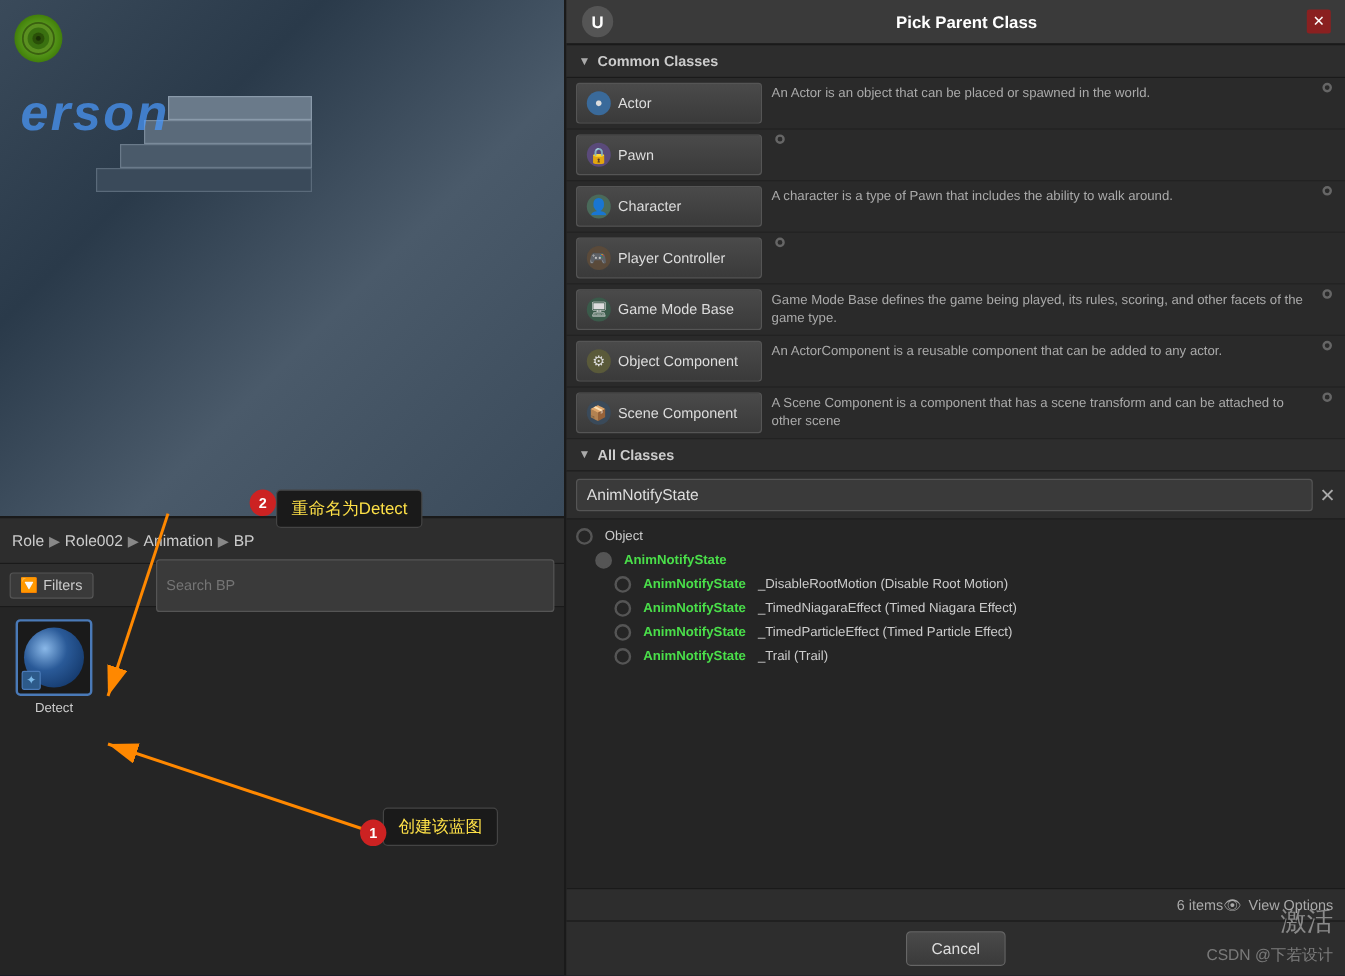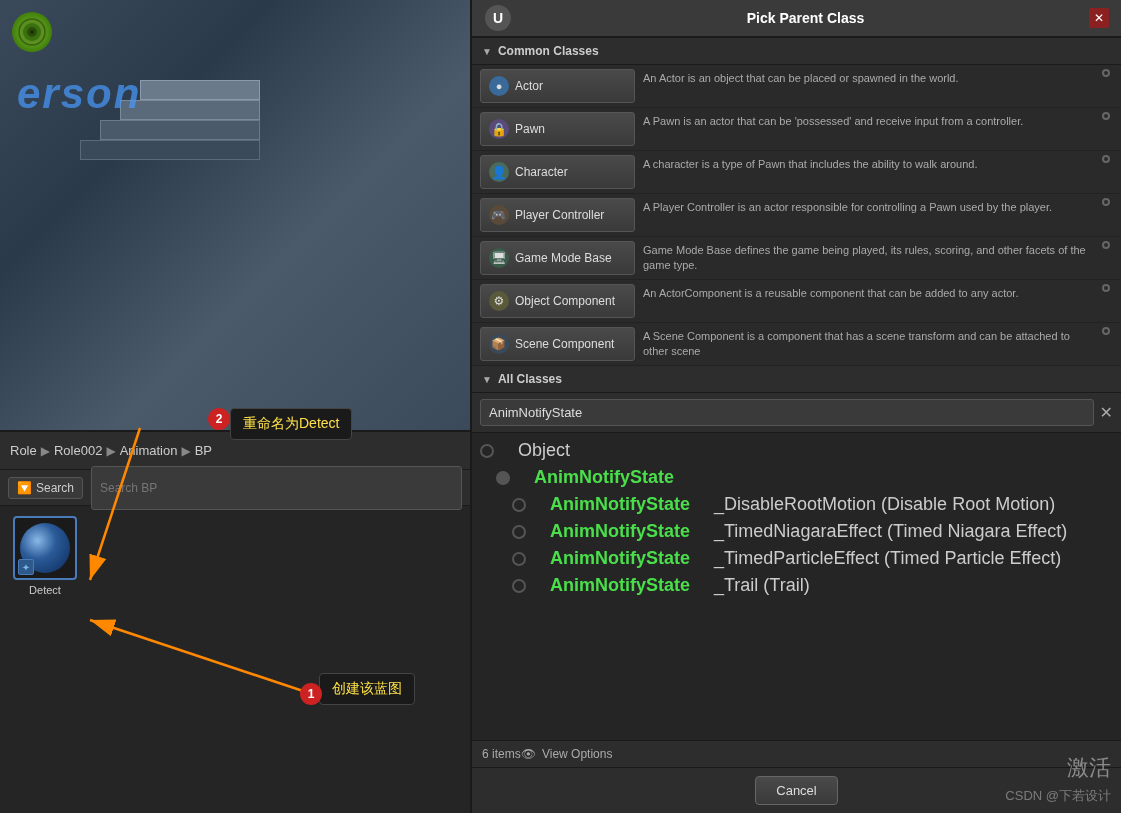--- a/index.html
+++ b/index.html
@@ -111,20 +111,21 @@
     }
 
     .search-input {
       flex: 1;
       background: #3a3a3a;
       border: 1px solid #555;
       border-radius: 3px;
       padding: 14px 8px;
       color: #ccc;
       font-size: 12px;
+      margin-left: 44px;
     }
 
     .content-area {
       position: absolute;
       top: 74px; left: 0;
       width: 470px;
       height: 309px;
       display: flex;
       flex-wrap: wrap;
       align-content: flex-start;
@@ -377,23 +378,23 @@
       flex: 1;
       overflow-y: auto;
       background: #252525;
       padding: 4px 0;
     }
 
     .tree-item {
       display: flex;
       align-items: center;
       padding: 3px 8px;
-      gap: 24px;
+      gap: 10px;
       color: #cccccc;
-      font-size: 18px;
+      font-size: 11px;
       cursor: pointer;
     }
 
     .tree-circle {
       width: 14px; height: 14px;
       border-radius: 50%;
       border: 2px solid #555;
       background: transparent;
       flex-shrink: 0;
     }
@@ -414,21 +415,21 @@
       color: #cccccc;
       text-align: center;
     }
 
     
     .dialog-bottom {
       border-top: 1px solid #1a1a1a;
       padding: 6px 10px;
       display: flex;
       align-items: center;
-      justify-content: flex-start;
+      justify-content: flex-end;
       background: #2d2d2d;
       flex-shrink: 0;
     }
 
     .item-count {
       color: #aaaaaa;
       font-size: 12px;
     }
 
     .view-options {
@@ -516,21 +517,21 @@
       <span class="breadcrumb-item">Role002</span>
       <span class="breadcrumb-sep">▶</span>
       <span class="breadcrumb-item">Animation</span>
       <span class="breadcrumb-sep">▶</span>
       <span class="breadcrumb-item">BP</span>
     </div>
 
     <div class="filter-bar">
       <div class="filters-btn">
         <span>🔽</span>
-        <span>Search</span>
+        <span>Filters</span>
       </div>
       <input class="search-input" type="text" placeholder="Search BP" style="">
     </div>
 
     <div class="content-area">
       <div class="asset-item">
         <div class="asset-thumbnail">
           <div style="position:relative;">
             <div class="inner-circle"></div>
             <div class="star-icon">✦</div>
@@ -598,21 +599,20 @@
       <div class="side-indicator">
         <div class="side-dot"></div>
       </div>
     </div>
 
     <div class="class-item">
       <div class="class-btn">
         <div class="class-icon" style="background:#5a4a7a;font-size:13px;">🔒</div>
         <span>Pawn</span>
       </div>
-      <span class="class-desc">A Pawn is an actor that can be 'possessed' and receive input from a controller.</span>
       <div class="side-indicator">
         <div class="side-dot"></div>
       </div>
     </div>
 
     <div class="class-item">
       <div class="class-btn">
         <div class="class-icon" style="background:#4a6a5a;font-size:13px;">👤</div>
         <span>Character</span>
       </div>
@@ -620,21 +620,20 @@
       <div class="side-indicator">
         <div class="side-dot"></div>
       </div>
     </div>
 
     <div class="class-item">
       <div class="class-btn">
         <div class="class-icon" style="background:#5a4a3a;font-size:12px;">🎮</div>
         <span>Player Controller</span>
       </div>
-      <span class="class-desc">A Player Controller is an actor responsible for controlling a Pawn used by the player.</span>
       <div class="side-indicator">
         <div class="side-dot"></div>
       </div>
     </div>
 
     <div class="class-item">
       <div class="class-btn">
         <div class="class-icon" style="background:#3a5a4a;font-size:12px;">🖥</div>
         <span>Game Mode Base</span>
       </div>

